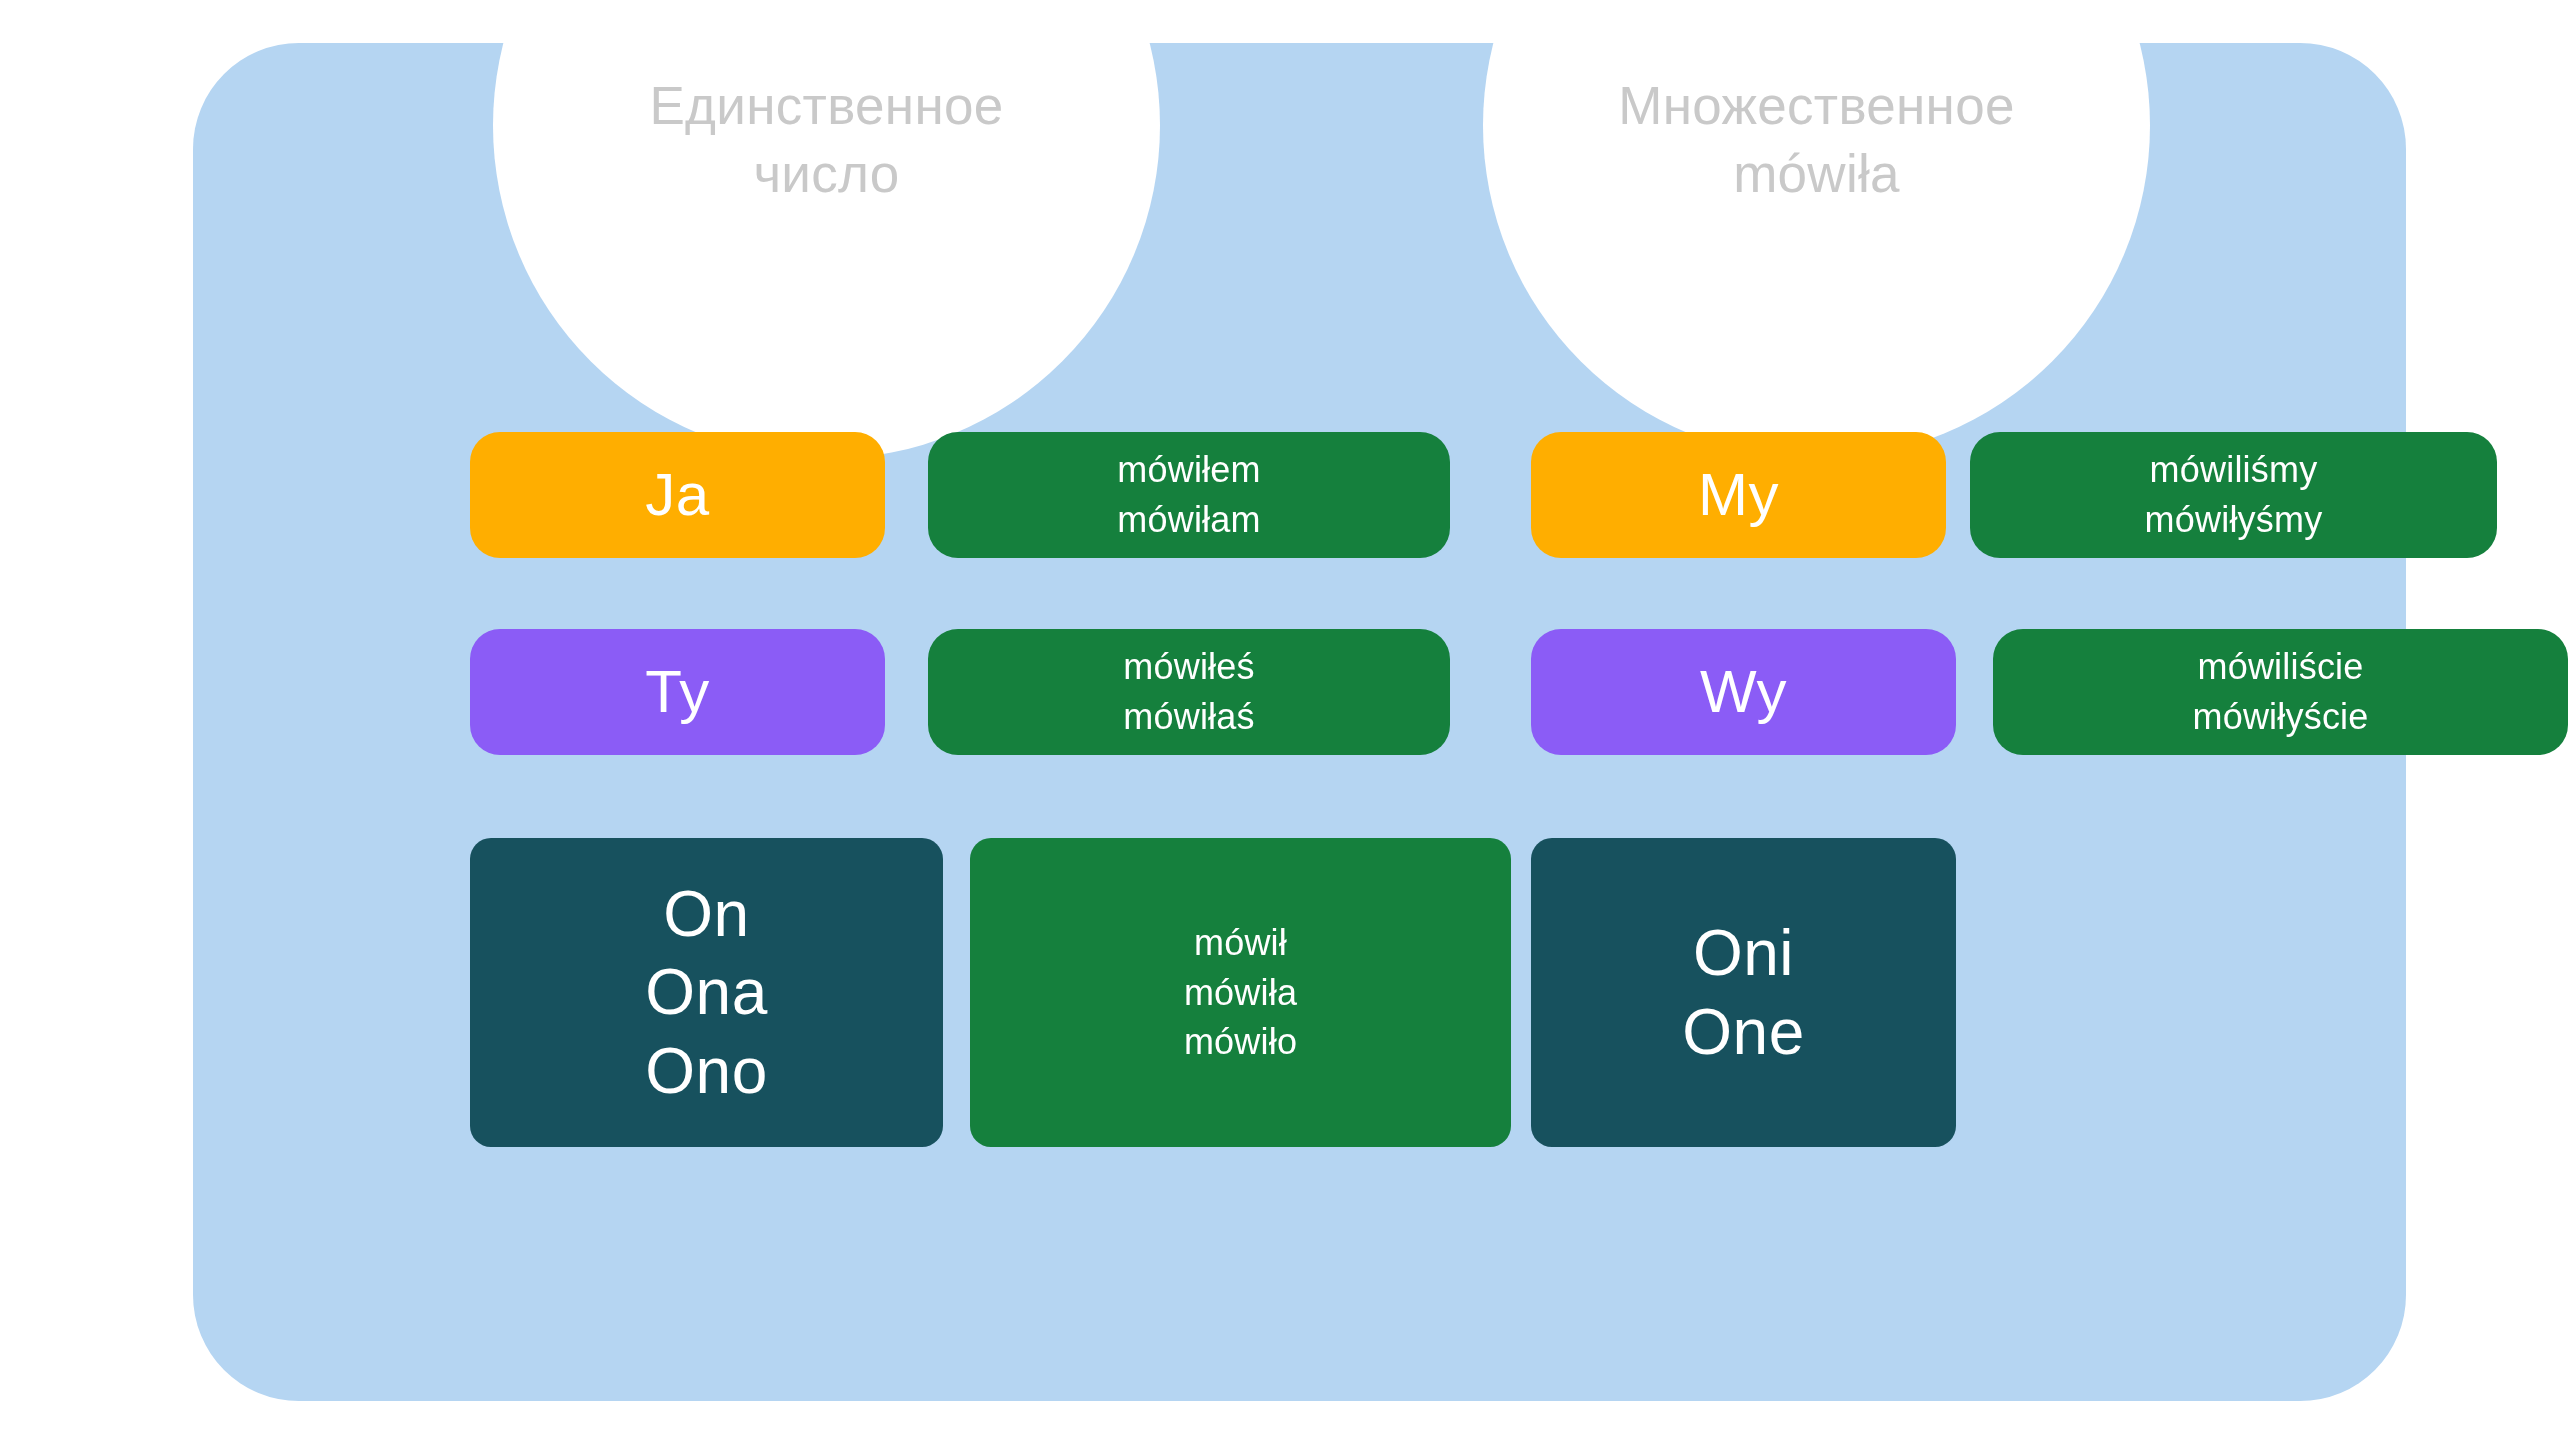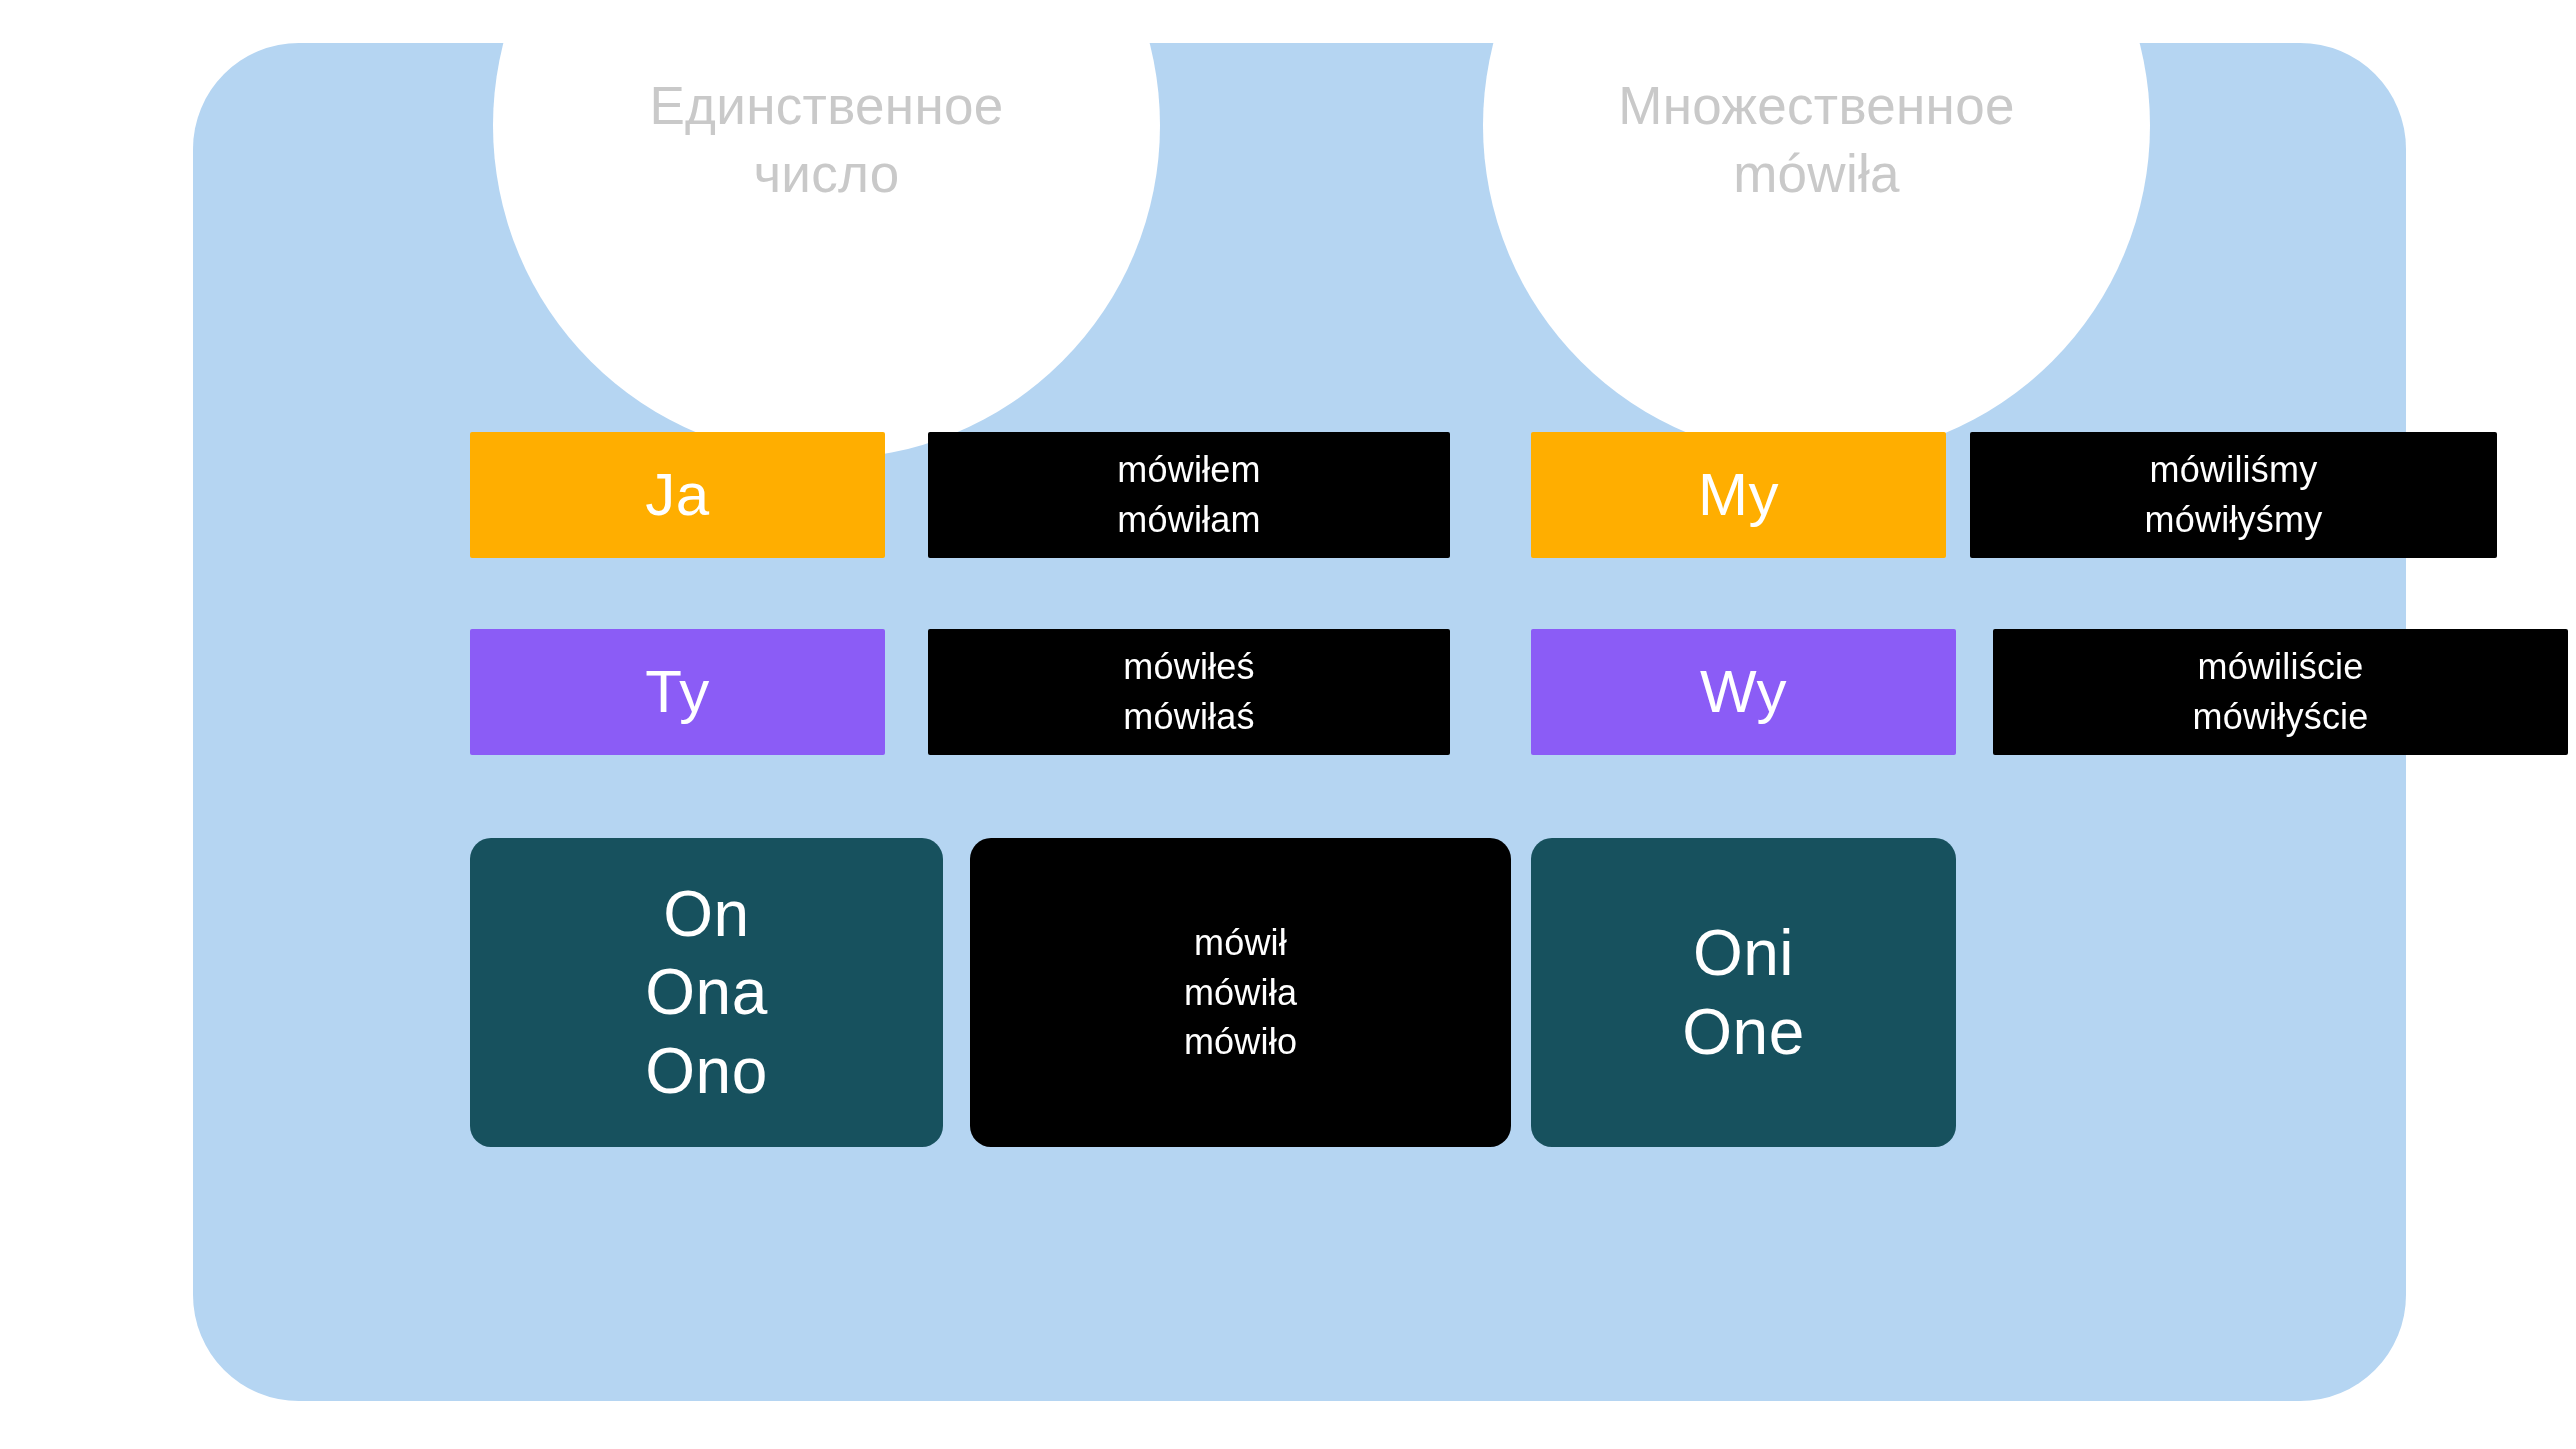--- a/index.html
+++ b/index.html
@@ -62,21 +62,21 @@
   .row {
     position: relative;
     display: flex;
     align-items: stretch;
   }
   .row-1 { height: 126px; margin-bottom: 71px; }
   .row-2 { height: 126px; margin-bottom: 83px; }
   .row-3 { height: 309px; }
 
   .card {
-    border-radius: 2px;
+    border-radius: 30px;
     display: flex;
     align-items: center;
     justify-content: center;
     text-align: center;
     color: #ffffff;
     box-sizing: border-box;
     white-space: pre-line;
   }
 
   
@@ -89,21 +89,21 @@
     font-size: 64px;
     line-height: 1.22;
     border-radius: 21px;
   }
   .c-orange { background: #ffae00; }
   .c-red    { background: #8b5cf6; }
   .c-teal   { background: #17515e; }
 
   
   .conj {
-    background: #000000;
+    background: #15803d;
     font-size: 36px;
     line-height: 1.38;
     letter-spacing: 0.2px;
   }
   .conj.tall { border-radius: 21px; }
 
   
   #group-singular .pronoun { width: 415px; }
   #group-singular .conj    { width: 522px; margin-left: 43px; }
   #group-singular .row-3 .pronoun { width: 473px; }

